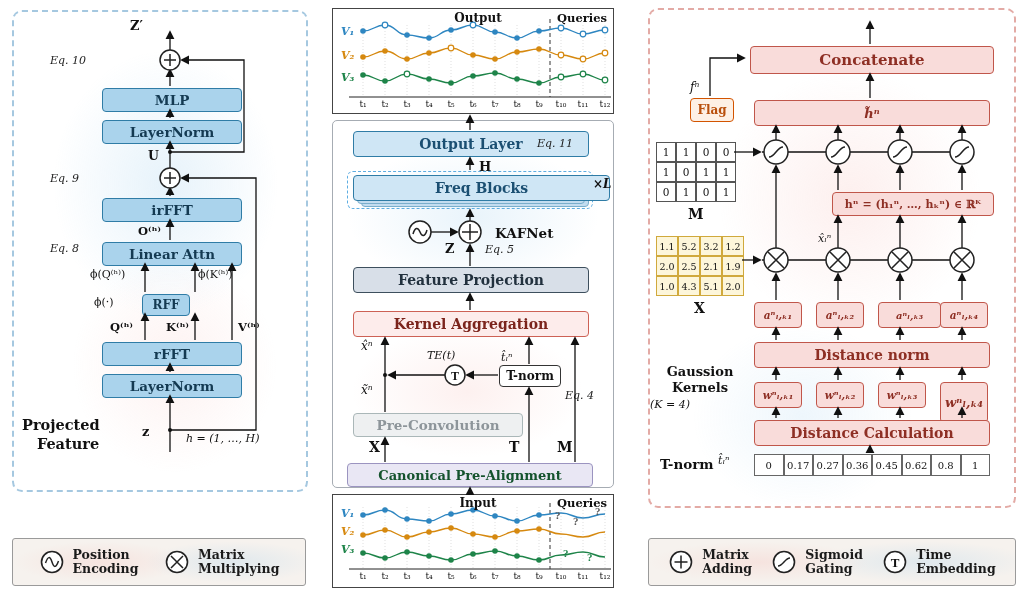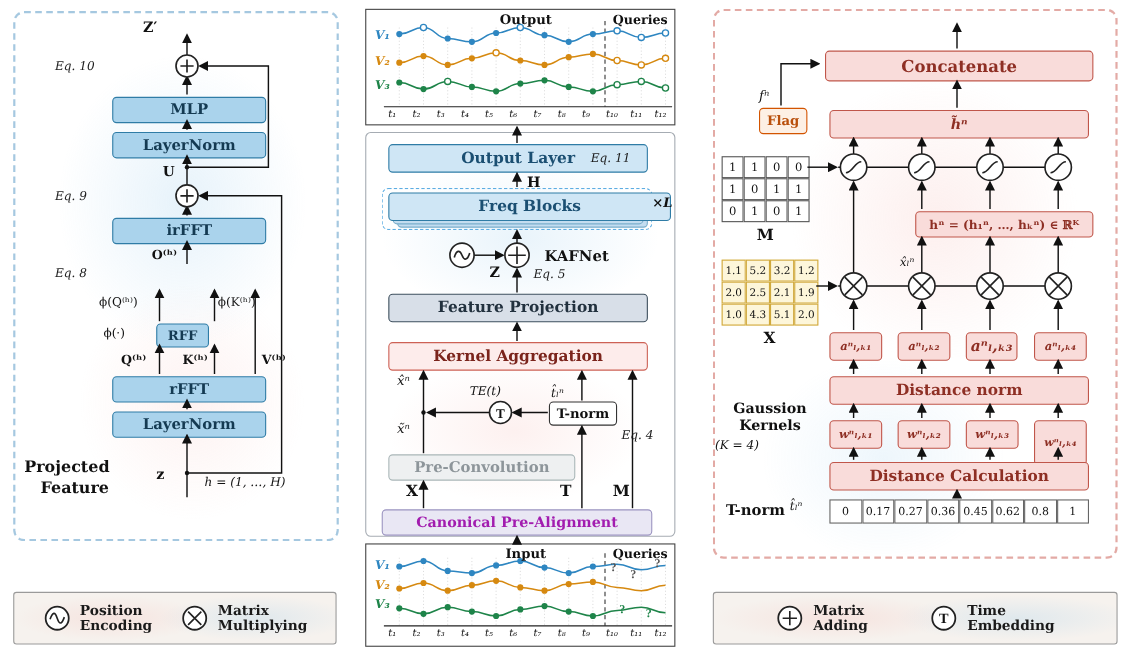--- a/index.html
+++ b/index.html
@@ -19,36 +19,36 @@
                radial-gradient(42% 26% at 42% 82%, rgba(133,193,233,.14), rgba(133,193,233,0) 72%)}
   .box{position:absolute;display:flex;align-items:center;justify-content:center;
        border-radius:4px;font-weight:bold;white-space:nowrap}
   .bluebox{background:#aad3ec;border:1.5px solid #2f7ca6;color:#143a52}
   .lightbluebox{background:#cfe6f5;border:1.5px solid #2f7ca6;color:#1b4f72}
   .echobox{background:#c3ddf0;border:1.5px solid #7aaecb}
   .graybluebox{background:#d8dfe8;border:1.5px solid #3d4f5d;color:#22313e}
   .redbox{background:#fdeceb;border:1.5px solid #cd6155;color:#7b241c}
   .pinkbox{background:#f9dcda;border:1.5px solid #c0564a;color:#8e2f24}
   .graybox{background:#eef0f1;border:1.5px solid #aab7b8;color:#8d959a}
-  .purplebox{background:#e9e7f4;border:1.5px solid #9b94c0;color:#a21caf}
+  .purplebox{background:#e9e7f4;border:1.5px solid #9b94c0;color:#14532d}
   .whitebox{background:#fff;border:1.5px solid #333;color:#111}
   .flagbox{background:#fdf0e5;border:1.5px solid #d35400;color:#b9500d}
   .lbl{position:absolute;white-space:nowrap;font-size:12px}
   .it{font-style:italic}
   .b{font-weight:bold}
   .eq{font-style:italic;font-size:11px;color:#1c1c1c}
   .mgrid,.xgrid{position:absolute;display:grid;grid-template-columns:repeat(4,1fr)}
   .mgrid>div{display:flex;align-items:center;justify-content:center;border:1px solid #555;background:#fff;font-size:10.5px}
   .xgrid>div{display:flex;align-items:center;justify-content:center;border:1px solid #d0a93c;background:#fdf6da;font-size:9.5px}
   .tgrid{position:absolute;display:grid;grid-template-columns:repeat(8,1fr)}
   .tgrid>div{display:flex;align-items:center;justify-content:center;border:1px solid #666;background:#fff;font-size:10px}
   .chart{position:absolute;background:#fff;border:1.2px solid #444}
   .chartsvg{position:absolute;left:0;top:0}
   .ticks{position:absolute;display:flex;justify-content:space-between}
-  .ticks span{width:20px;font-size:9px;font-style:italic;color:#111}
+  .ticks span{width:20px;text-align:center;font-size:9px;color:#111}
   .serieslbl{position:absolute;font-style:italic;font-weight:bold;font-size:11px}
   .s1{color:#2e86c1}.s2{color:#d68910}.s3{color:#1e8449}
   .legend{position:absolute;display:flex;align-items:center;justify-content:space-evenly;
     border:1px solid #9a9a9a;border-radius:3px;
     background:radial-gradient(40% 60% at 30% 50%, rgba(245,183,177,.25), rgba(245,183,177,0) 75%),
                radial-gradient(40% 60% at 75% 50%, rgba(133,193,233,.20), rgba(133,193,233,0) 75%),#f6f2ee}
   .legend-item{display:flex;align-items:center;gap:8px}
   .legend-label{font-weight:bold;font-size:12.5px;line-height:1.15;color:#1a1a1a}
 </style>
 </head>
@@ -59,20 +59,21 @@
   <div class="panel" id="left-panel">
     <div class="lbl b" style="left:116px;top:6px;font-size:13px">Z′</div>
     <div class="lbl eq" style="left:36px;top:42px">Eq. 10</div>
     <div class="box bluebox" style="left:88px;top:76px;width:140px;height:24px;font-size:13.5px">MLP</div>
     <div class="box bluebox" style="left:88px;top:108px;width:140px;height:24px;font-size:13.5px">LayerNorm</div>
     <div class="lbl b" style="left:134px;top:136px;font-size:12.5px">U</div>
     <div class="lbl eq" style="left:36px;top:160px">Eq. 9</div>
     <div class="box bluebox" style="left:88px;top:186px;width:140px;height:24px;font-size:13.5px">irFFT</div>
     <div class="lbl b" style="left:124px;top:212px;font-size:11.5px">O⁽ʰ⁾</div>
     <div class="lbl eq" style="left:36px;top:230px">Eq. 8</div>
+    <div class="box bluebox" style="left:88px;top:230px;width:140px;height:24px;font-size:13.5px">Linear Attn</div>
     <div class="lbl" style="left:76px;top:256px;font-size:11px">ϕ(Q⁽ʰ⁾)</div>
     <div class="lbl" style="left:184px;top:256px;font-size:11px">ϕ(K⁽ʰ⁾)</div>
     <div class="lbl" style="left:80px;top:284px;font-size:11px">ϕ(·)</div>
     <div class="box bluebox" style="left:128px;top:282px;width:48px;height:22px;font-size:12px">RFF</div>
     <div class="lbl b" style="left:96px;top:308px;font-size:11.5px">Q⁽ʰ⁾</div>
     <div class="lbl b" style="left:152px;top:308px;font-size:11.5px">K⁽ʰ⁾</div>
     <div class="lbl b" style="left:224px;top:308px;font-size:11.5px">V⁽ʰ⁾</div>
     <div class="box bluebox" style="left:88px;top:330px;width:140px;height:24px;font-size:13.5px">rFFT</div>
     <div class="box bluebox" style="left:88px;top:362px;width:140px;height:24px;font-size:13.5px">LayerNorm</div>
     <div class="lbl b" style="left:128px;top:412px;font-size:13px">z</div>
@@ -316,29 +317,29 @@
         <div>1.9</div>
       <div>1.0</div>
         <div>4.3</div>
         <div>5.1</div>
         <div>2.0</div>
     </div>
     <div class="lbl b" style="left:44px;top:290px;font-size:14px">X</div>
 
     <div class="box pinkbox it" style="left:104px;top:292px;width:48px;height:26px;font-size:10.5px">aⁿₗ,ₖ₁</div>
     <div class="box pinkbox it" style="left:166px;top:292px;width:48px;height:26px;font-size:10.5px">aⁿₗ,ₖ₂</div>
-    <div class="box pinkbox it" style="left:228px;top:292px;width:47px;height:26px;font-size:14px">aⁿₗ,ₖ₃</div>
+    <div class="box pinkbox it" style="left:228px;top:292px;width:63px;height:26px;font-size:10px">aⁿₗ,ₖ₃</div>
     <div class="box pinkbox it" style="left:290px;top:292px;width:48px;height:26px;font-size:10.5px">aⁿₗ,ₖ₄</div>
 
     <div class="box pinkbox" style="left:104px;top:332px;width:236px;height:26px;font-size:14px">Distance norm</div>
 
     <div class="box pinkbox it" style="left:104px;top:372px;width:48px;height:26px;font-size:10.5px">wⁿₗ,ₖ₁</div>
     <div class="box pinkbox it" style="left:166px;top:372px;width:48px;height:26px;font-size:10.5px">wⁿₗ,ₖ₂</div>
     <div class="box pinkbox it" style="left:228px;top:372px;width:48px;height:26px;font-size:10.5px">wⁿₗ,ₖ₃</div>
-    <div class="box pinkbox it" style="left:290px;top:372px;width:48px;height:41px;font-size:10px">wⁿₗ,ₖ₄</div>
+    <div class="box pinkbox it" style="left:290px;top:372px;width:48px;height:41px;font-size:13px">wⁿₗ,ₖ₄</div>
 
     <div class="lbl b" style="left:0px;top:354px;width:100px;text-align:center;font-size:13px">Gaussion</div>
     <div class="lbl b" style="left:0px;top:370px;width:100px;text-align:center;font-size:13px">Kernels</div>
     <div class="lbl it" style="left:0px;top:388px;width:100px;text-align:left;font-size:11px">(K = 4)</div>
 
     <div class="box pinkbox" style="left:104px;top:410px;width:236px;height:26px;font-size:14px">Distance Calculation</div>
 
     <div class="lbl b" style="left:10px;top:446px;font-size:13.5px">T-norm</div>
     <div class="lbl it" style="left:68px;top:444px;font-size:11px">t̂ₗⁿ</div>
     <div class="tgrid" style="left:104px;top:444px;width:236px;height:22px">
@@ -378,20 +379,30 @@
 
   <div class="legend" id="legend-right" style="left:648px;top:538px;width:368px;height:48px">
     <div class="legend-item">
       <svg width="26" height="26" viewBox="0 0 26 26">
           <circle cx="13" cy="13" r="10.5" fill="#fff" stroke="#222" stroke-width="1.6"></circle>
           <path d="M13,6.5 V19.5 M6.5,13 H19.5" stroke="#222" stroke-width="1.5" fill="none"></path>
         </svg>
       <div class="legend-label">
           <div>Matrix</div>
           <div>Adding</div>
+        </div>
+    </div>
+    <div class="legend-item">
+      <svg width="26" height="26" viewBox="0 0 26 26">
+          <circle cx="13" cy="13" r="10.5" fill="#fff" stroke="#222" stroke-width="1.6"></circle>
+          <path d="M7,17 C12,17 14,9 19,9" stroke="#222" stroke-width="1.5" fill="none"></path>
+        </svg>
+      <div class="legend-label">
+          <div>Sigmoid</div>
+          <div>Gating</div>
         </div>
     </div>
     <div class="legend-item">
       <svg width="26" height="26" viewBox="0 0 26 26">
           <circle cx="13" cy="13" r="10.5" fill="#fff" stroke="#222" stroke-width="1.6"></circle>
           <text x="13" y="17.5" text-anchor="middle" font-family="serif" font-size="13" font-weight="bold" fill="#111">T</text>
         </svg>
       <div class="legend-label">
           <div>Time</div>
           <div>Embedding</div>

